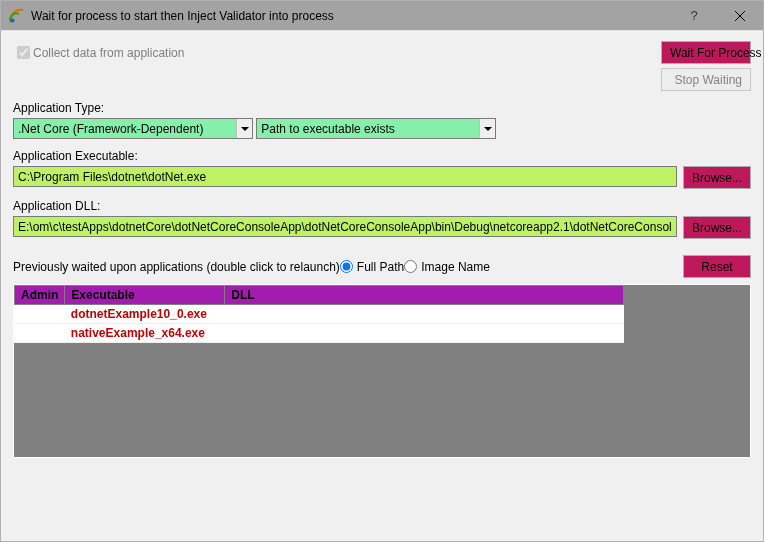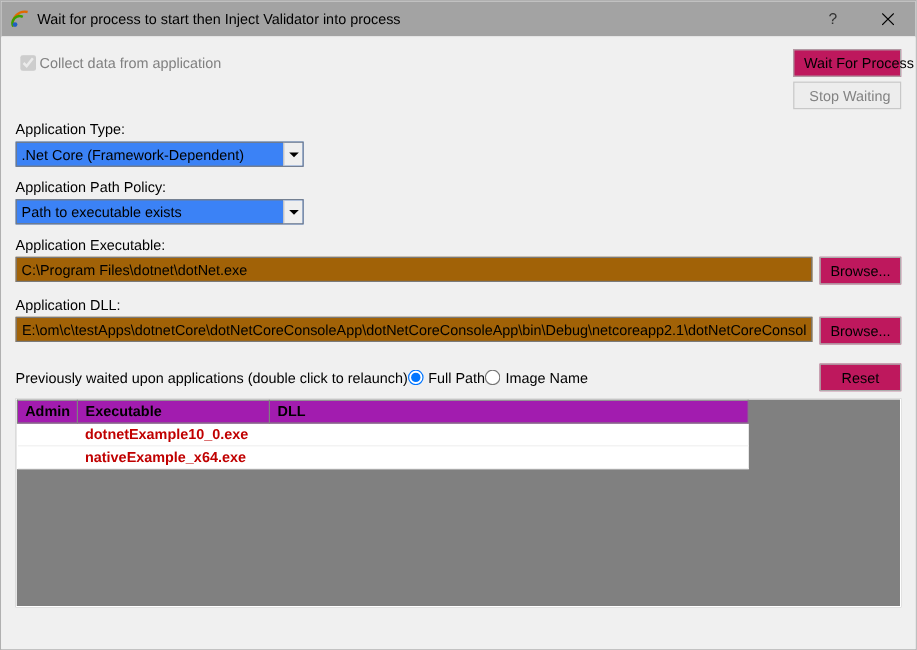--- a/index.html
+++ b/index.html
@@ -53,38 +53,38 @@
     background: #be185d;
     border: 1px solid #adadad;
     cursor: default;
     white-space: nowrap;
   }
   button.win:disabled { color:#838383; background:#ededed; border-color:#c8c8c8;text-align:right; }
   .label { margin-top: 10px; margin-bottom: 3px; }
   .combo {
     display:inline-flex; align-items:center;
     height: 21px;
-    background:#3b82f6;
+    background:#86efac;
     border:1px solid #7a7a7a;
     padding: 0 4px;
     width: 240px;
     justify-content:space-between;
   }
   .combo .arrowcell {
     width:16px; height:100%;
     display:flex; align-items:center; justify-content:center;
     border-left:1px solid #c0c0c0;
     margin-right:-4px;
     background:#efefef;
   }
   .arrowglyph { width:0; height:0; border-left:4px solid transparent; border-right:4px solid transparent; border-top:4px solid #000; }
   .pathrow { display:flex; align-items:stretch; gap:6px; }
   .pathrow input[type=text] {
     flex:1; height:21px; font:inherit;
-    border:1px solid #7a7a7a; background:#a16207;
+    border:1px solid #7a7a7a; background:#bef264;
     padding:0 4px;
   }
   .prevrow {
     display:flex; align-items:center; gap:8px;
     margin-top: 16px;
     justify-content: space-between;
   }
   .prevrow .leftg { display:flex; align-items:center; }
   .radio { display:flex; align-items:center; gap:4px; }
   .radio input { margin:0; }
@@ -154,21 +154,20 @@
   </div>
 
   <div class="label">Application Type:</div>
   <div class="combo">
     <span>.Net Core (Framework-Dependent)</span>
     <span class="arrowcell">
         <span class="arrowglyph"></span>
       </span>
   </div>
 
-  <div class="label">Application Path Policy:</div>
   <div class="combo">
     <span>Path to executable exists</span>
     <span class="arrowcell">
         <span class="arrowglyph"></span>
       </span>
   </div>
 
   <div class="label">Application Executable:</div>
   <div class="pathrow">
     <input type="text" value="C:\Program Files\dotnet\dotNet.exe" style="">

